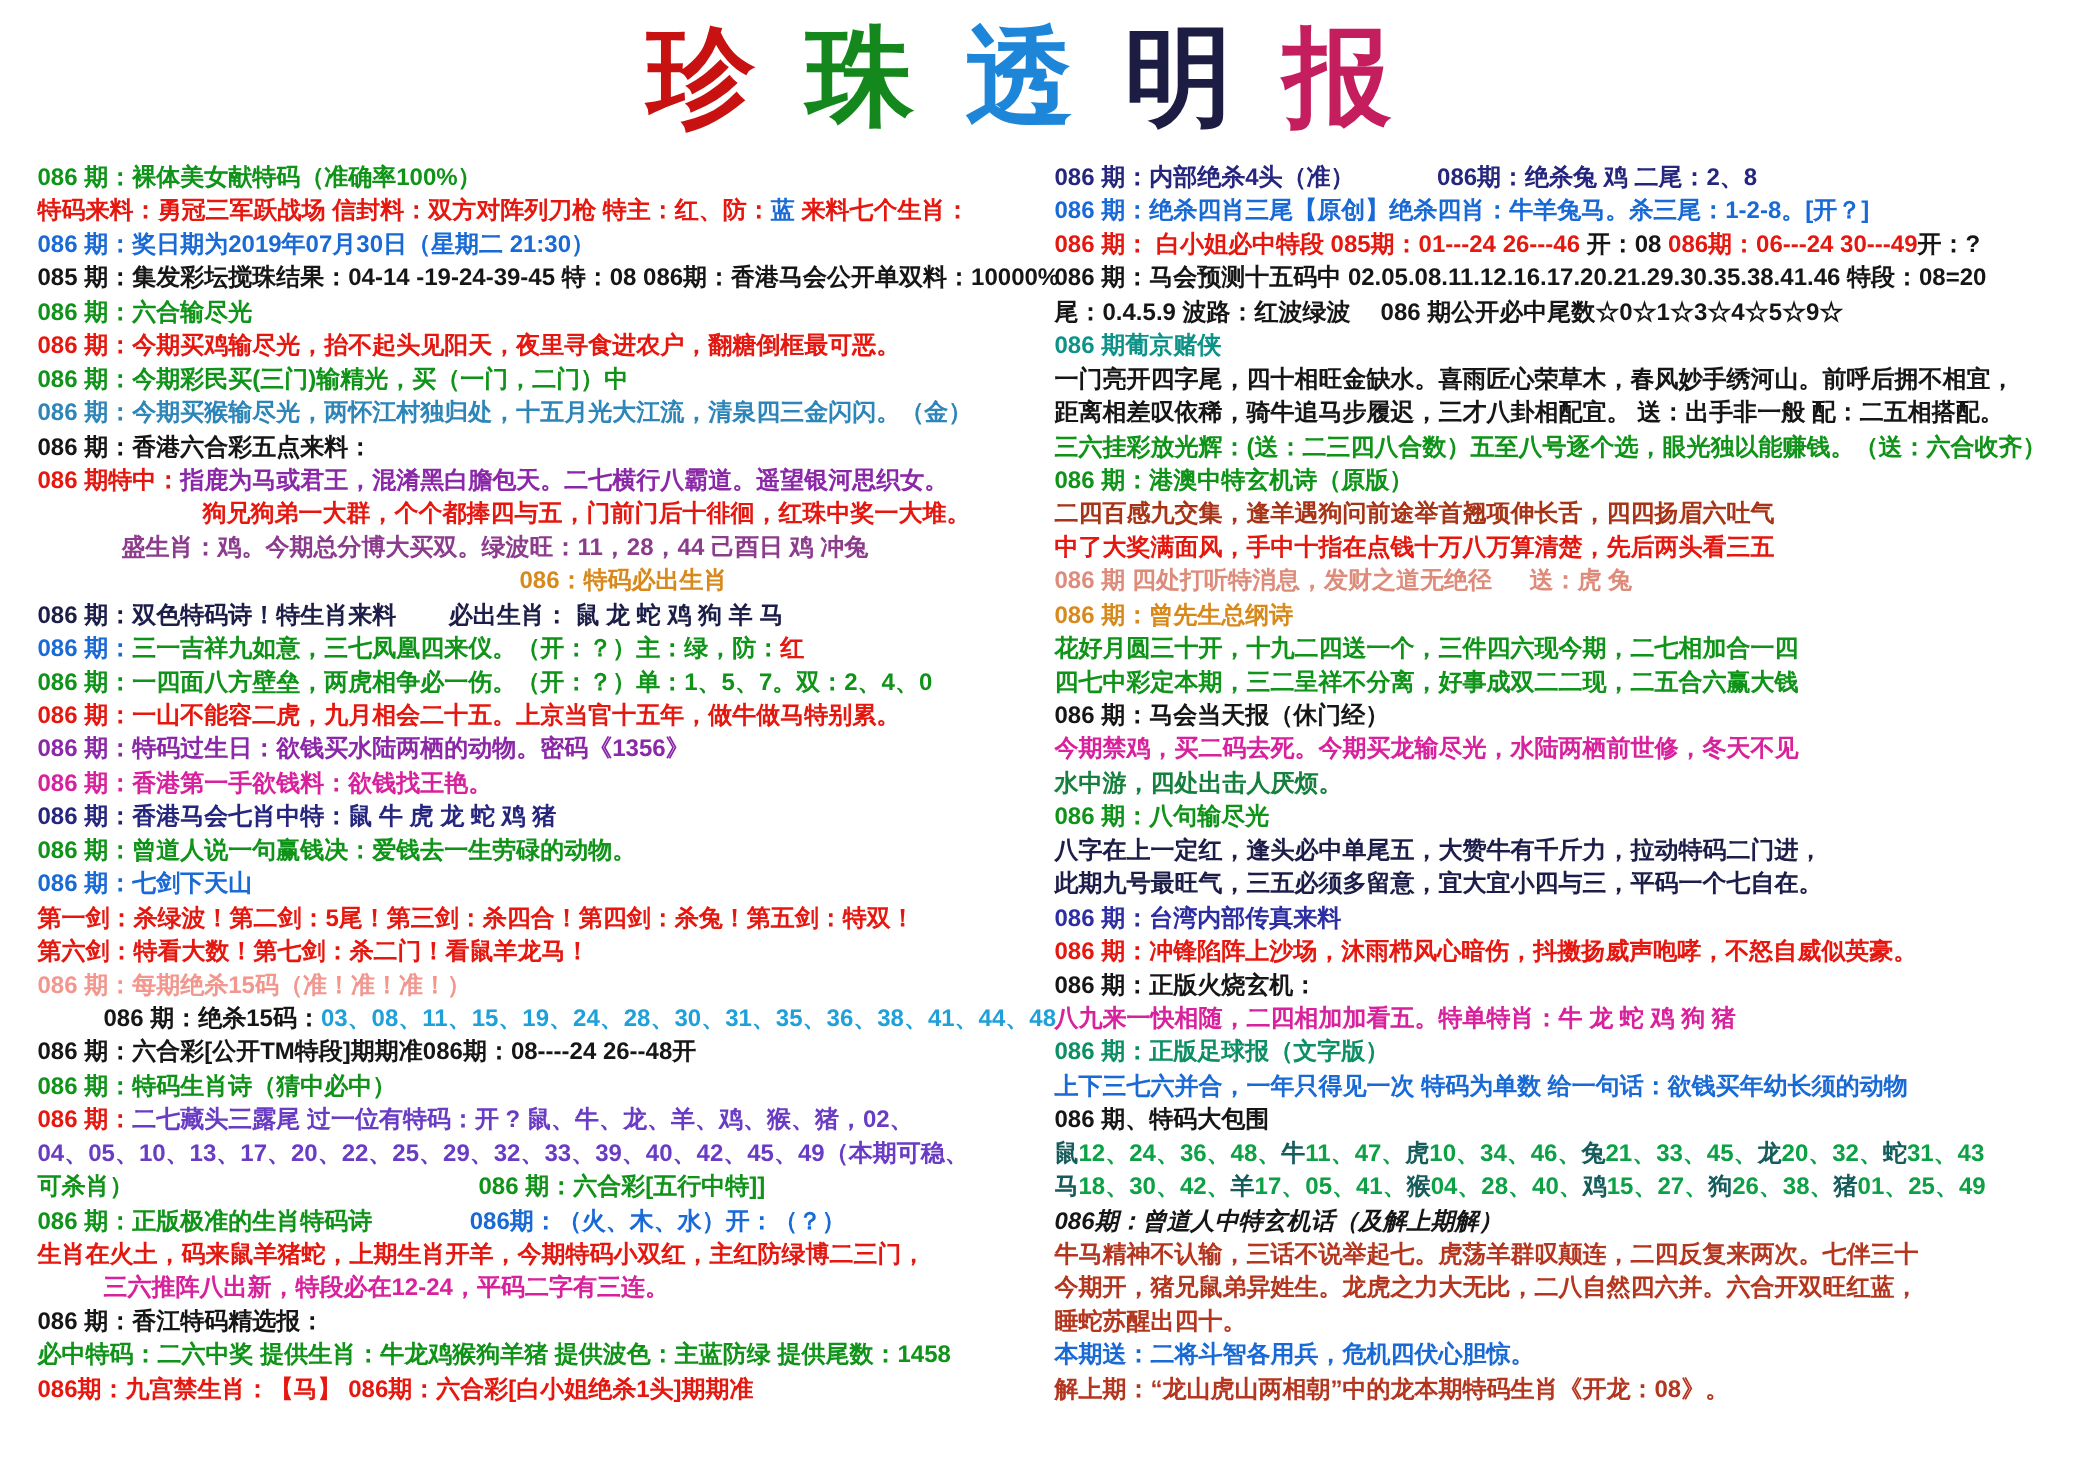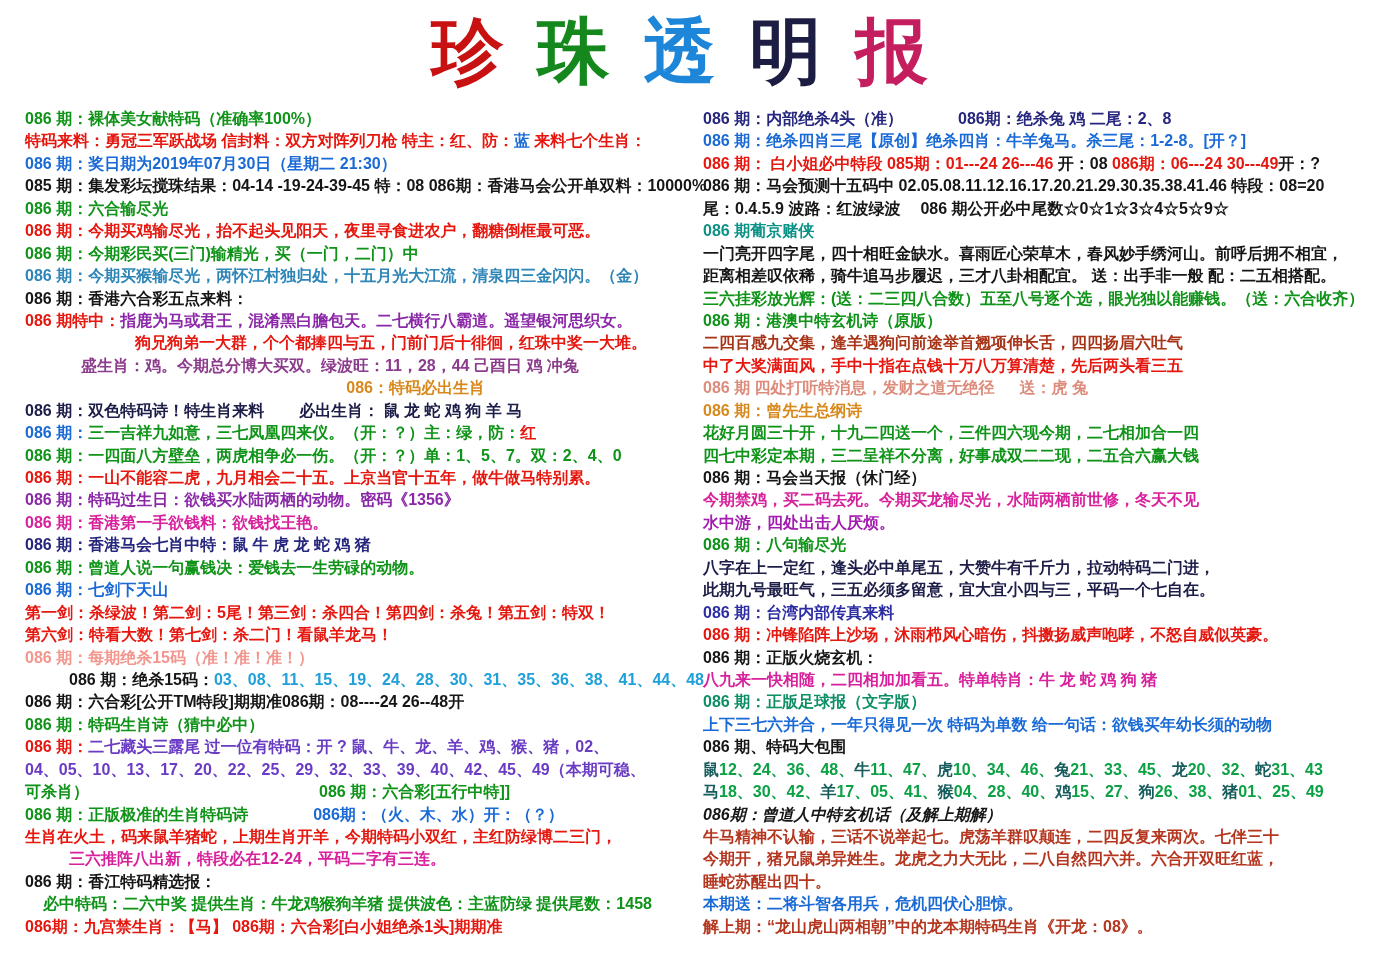--- a/index.html
+++ b/index.html
@@ -53,21 +53,21 @@
     <div class="tl"><span style="color: rgb(22, 22, 22); margin-left: 44px;">086 期：绝杀15码：</span><span style="color: rgb(32, 160, 216);">03、08、11、15、19、24、28、30、31、35、36、38、41、44、48</span></div>
     <div class="tl"><span style="color: rgb(22, 22, 22);">086 期：六合彩[公开TM特段]期期准086期：08----24 26--48开</span></div>
     <div class="tl"><span style="color: rgb(15, 147, 24);">086 期：特码生肖诗（猜中必中）</span></div>
     <div class="tl"><span style="color: rgb(229, 23, 15);">086 期：</span><span style="color: rgb(106, 60, 196);">二七藏头三露尾 过一位有特码：开 ? 鼠、牛、龙、羊、鸡、猴、猪，02、</span></div>
     <div class="tl"><span style="color: rgb(106, 60, 196);">04、05、10、13、17、20、22、25、29、32、33、39、40、42、45、49（本期可稳、</span></div>
     <div class="tl"><span style="color: rgb(15, 147, 24);">可杀肖）</span><span class="sp" style="width: 230px;"></span><span style="color: rgb(15, 147, 24);">086 期：六合彩[五行中特]]</span></div>
     <div class="tl"><span style="color: rgb(15, 147, 24);">086 期：正版极准的生肖特码诗</span><span class="sp" style="width: 65px;"></span><span style="color: rgb(26, 106, 214);">086期：（火、木、水）开：（？）</span></div>
     <div class="tl"><span style="color: rgb(229, 23, 15);">生肖在火土，码来鼠羊猪蛇，上期生肖开羊，今期特码小双红，主红防绿博二三门，</span></div>
     <div class="tl"><span style="color: rgb(216, 33, 156); margin-left: 44px;">三六推阵八出新，特段必在12-24，平码二字有三连。</span></div>
     <div class="tl"><span style="color: rgb(22, 22, 22);">086 期：香江特码精选报：</span></div>
-    <div class="tl"><span style="color: rgb(15, 147, 24); margin-left: 18px;">必中特码：二六中奖 提供生肖：牛龙鸡猴狗羊猪 提供波色：主蓝防绿 提供尾数：1458</span></div>
+    <div class="tl"><span style="color: rgb(15, 147, 24);">必中特码：二六中奖 提供生肖：牛龙鸡猴狗羊猪 提供波色：主蓝防绿 提供尾数：1458</span></div>
     <div class="tl"><span style="color: rgb(229, 23, 15);">086期：九宫禁生肖：【马】  086期：六合彩[白小姐绝杀1头]期期准</span></div>
   </div>
 <div class="col" id="right-column">
     <div class="tl"><span style="color: rgb(38, 38, 126);">086 期：内部绝杀4头（准）</span><span class="sp" style="width: 55px;"></span><span style="color: rgb(38, 38, 126);">086期：绝杀兔 鸡  二尾：2、8</span></div>
     <div class="tl"><span style="color: rgb(26, 106, 214);">086 期：绝杀四肖三尾【原创】绝杀四肖：牛羊兔马。杀三尾：1-2-8。[开？]</span></div>
     <div class="tl"><span style="color: rgb(229, 23, 15);">086 期： 白小姐必中特段 085期：01---24 26---46 </span><span style="color: rgb(22, 22, 22);">开：08</span><span style="color: rgb(229, 23, 15);">  086期：06---24 30---49</span><span style="color: rgb(22, 22, 22);">开：?</span></div>
     <div class="tl"><span style="color: rgb(22, 22, 22);">086 期：马会预测十五码中 02.05.08.11.12.16.17.20.21.29.30.35.38.41.46 特段：08=20</span></div>
     <div class="tl"><span style="color: rgb(22, 22, 22);">尾：0.4.5.9 波路：红波绿波</span><span class="sp" style="width: 20px;"></span><span style="color: rgb(22, 22, 22);">086 期公开必中尾数☆0☆1☆3☆4☆5☆9☆</span></div>
     <div class="tl"><span style="color: rgb(13, 146, 135);">086 期葡京赌侠</span></div>
     <div class="tl"><span style="color: rgb(22, 22, 22);">一门亮开四字尾，四十相旺金缺水。喜雨匠心荣草木，春风妙手绣河山。前呼后拥不相宜，</span></div>
@@ -75,21 +75,21 @@
     <div class="tl"><span style="color: rgb(15, 147, 24);">三六挂彩放光辉：(送：二三四八合数）五至八号逐个选，眼光独以能赚钱。（送：六合收齐）</span></div>
     <div class="tl"><span style="color: rgb(15, 147, 24);">086 期：港澳中特玄机诗（原版）</span></div>
     <div class="tl"><span style="color: rgb(168, 52, 24);">二四百感九交集，逢羊遇狗问前途举首翘项伸长舌，四四扬眉六吐气</span></div>
     <div class="tl"><span style="color: rgb(229, 23, 15);">中了大奖满面风，手中十指在点钱十万八万算清楚，先后两头看三五</span></div>
     <div class="tl"><span style="color: rgb(221, 139, 123);">086 期 四处打听特消息，发财之道无绝径</span><span class="sp" style="width: 25px;"></span><span style="color: rgb(221, 139, 123);">送：虎 兔</span></div>
     <div class="tl"><span style="color: rgb(216, 137, 28);">086 期：曾先生总纲诗</span></div>
     <div class="tl"><span style="color: rgb(15, 147, 24);">花好月圆三十开，十九二四送一个，三件四六现今期，二七相加合一四</span></div>
     <div class="tl"><span style="color: rgb(15, 147, 24);">四七中彩定本期，三二呈祥不分离，好事成双二二现，二五合六赢大钱</span></div>
     <div class="tl"><span style="color: rgb(22, 22, 22);">086 期：马会当天报（休门经）</span></div>
     <div class="tl"><span style="color: rgb(216, 33, 156);">今期禁鸡，买二码去死。今期买龙输尽光，水陆两栖前世修，冬天不见</span></div>
-    <div class="tl"><span style="color: #a21caf; margin-top: 12px;">水中游，四处出击人厌烦。</span></div>
+    <div class="tl"><span style="color: #15803d; margin-top: 12px;">水中游，四处出击人厌烦。</span></div>
     <div class="tl"><span style="color: rgb(15, 147, 24);">086 期：八句输尽光</span></div>
     <div class="tl"><span style="color: rgb(29, 29, 73);">八字在上一定红，逢头必中单尾五，大赞牛有千斤力，拉动特码二门进，</span></div>
     <div class="tl"><span style="color: rgb(29, 29, 73);">此期九号最旺气，三五必须多留意，宜大宜小四与三，平码一个七自在。</span></div>
     <div class="tl"><span style="color: rgb(46, 46, 164);">086 期：台湾内部传真来料</span></div>
     <div class="tl"><span style="color: rgb(229, 23, 15);">086 期：冲锋陷阵上沙场，沐雨栉风心暗伤，抖擞扬威声咆哮，不怒自威似英豪。</span></div>
     <div class="tl"><span style="color: rgb(22, 22, 22);">086 期：正版火烧玄机：</span></div>
     <div class="tl"><span style="color: rgb(216, 33, 156);">八九来一快相随，二四相加加看五。特单特肖：牛 龙 蛇 鸡 狗 猪</span></div>
     <div class="tl"><span style="color: rgb(13, 143, 102);">086 期：正版足球报（文字版）</span></div>
     <div class="tl"><span style="color: rgb(26, 106, 214);">上下三七六并合，一年只得见一次 特码为单数 给一句话：欲钱买年幼长须的动物</span></div>
     <div class="tl"><span style="color: rgb(22, 22, 22);">086 期、特码大包围</span></div>

